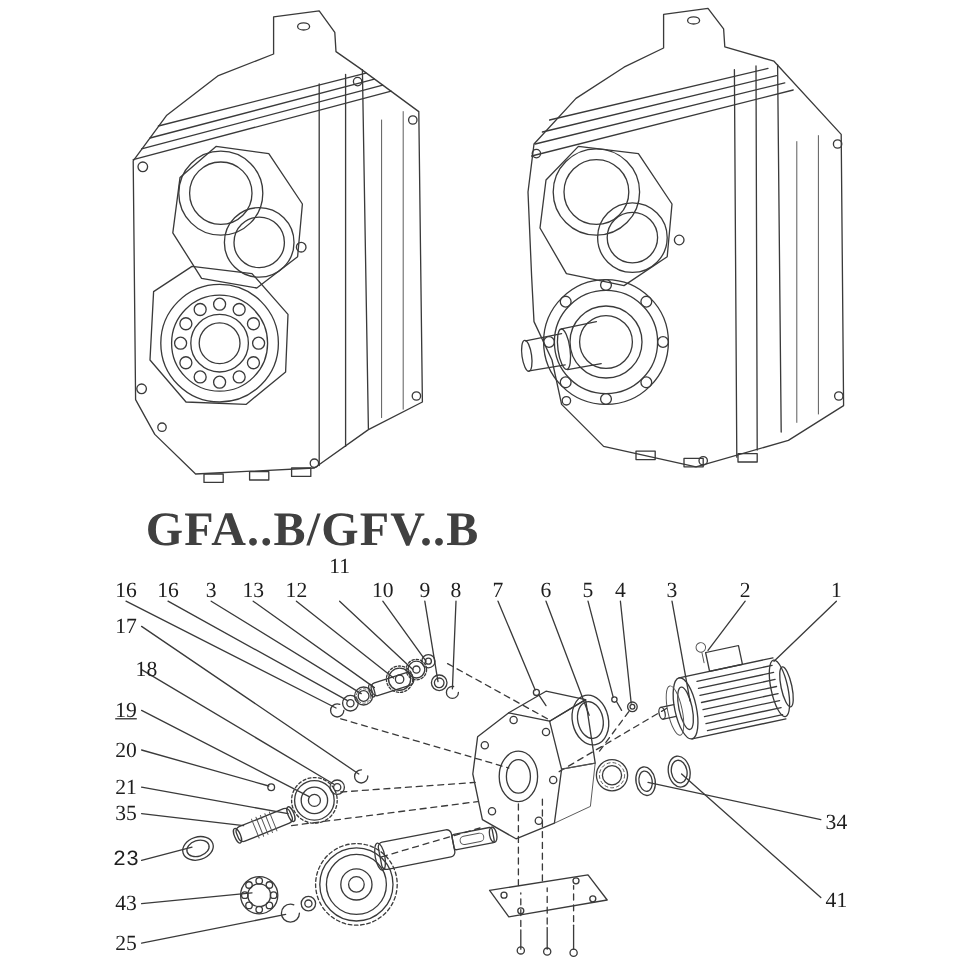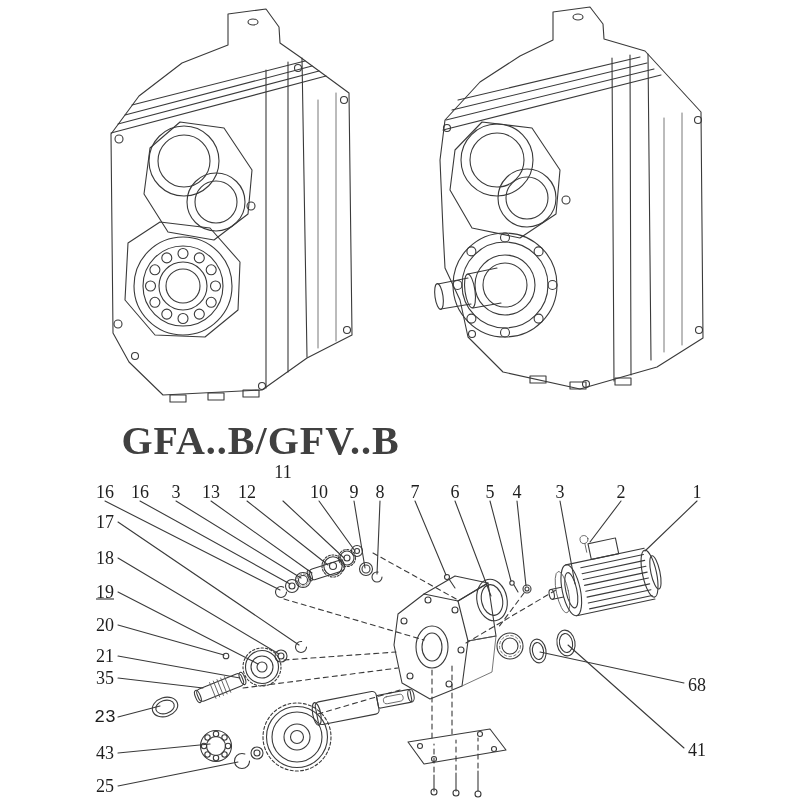--- a/index.html
+++ b/index.html
@@ -406,25 +406,25 @@
       <span class="callout" style="left: 354px; top: 492px;">9</span>
       <span class="callout" style="left: 380px; top: 492px;">8</span>
       <span class="callout" style="left: 415px; top: 492px;">7</span>
       <span class="callout" style="left: 455px; top: 492px;">6</span>
       <span class="callout" style="left: 490px; top: 492px;">5</span>
       <span class="callout" style="left: 517px; top: 492px;">4</span>
       <span class="callout" style="left: 560px; top: 492px;">3</span>
       <span class="callout" style="left: 621px; top: 492px;">2</span>
       <span class="callout" style="left: 697px; top: 492px;">1</span>
       <span class="callout" style="left: 105px; top: 522px;">17</span>
-      <span class="callout" style="left: 105px; top: 558px;">18</span>
+      <span class="callout" style="left: 122px; top: 558px;">18</span>
       <span class="callout" style="left: 105px; top: 592px; text-decoration: underline;">19</span>
       <span class="callout" style="left: 105px; top: 625px;">20</span>
       <span class="callout" style="left: 105px; top: 656px;">21</span>
       <span class="callout" style="left: 105px; top: 678px;">35</span>
       <span class="callout" style="left: 105px; top: 717px; font-family: Liberation Mono, monospace;">23</span>
       <span class="callout" style="left: 105px; top: 753px;">43</span>
       <span class="callout" style="left: 105px; top: 786px;">25</span>
-      <span class="callout" style="left: 697px; top: 685px;">68</span>
+      <span class="callout" style="left: 697px; top: 685px;">34</span>
       <span class="callout" style="left: 697px; top: 750px;">41</span>
     </div>
 
 </div>
 
 </body></html>

